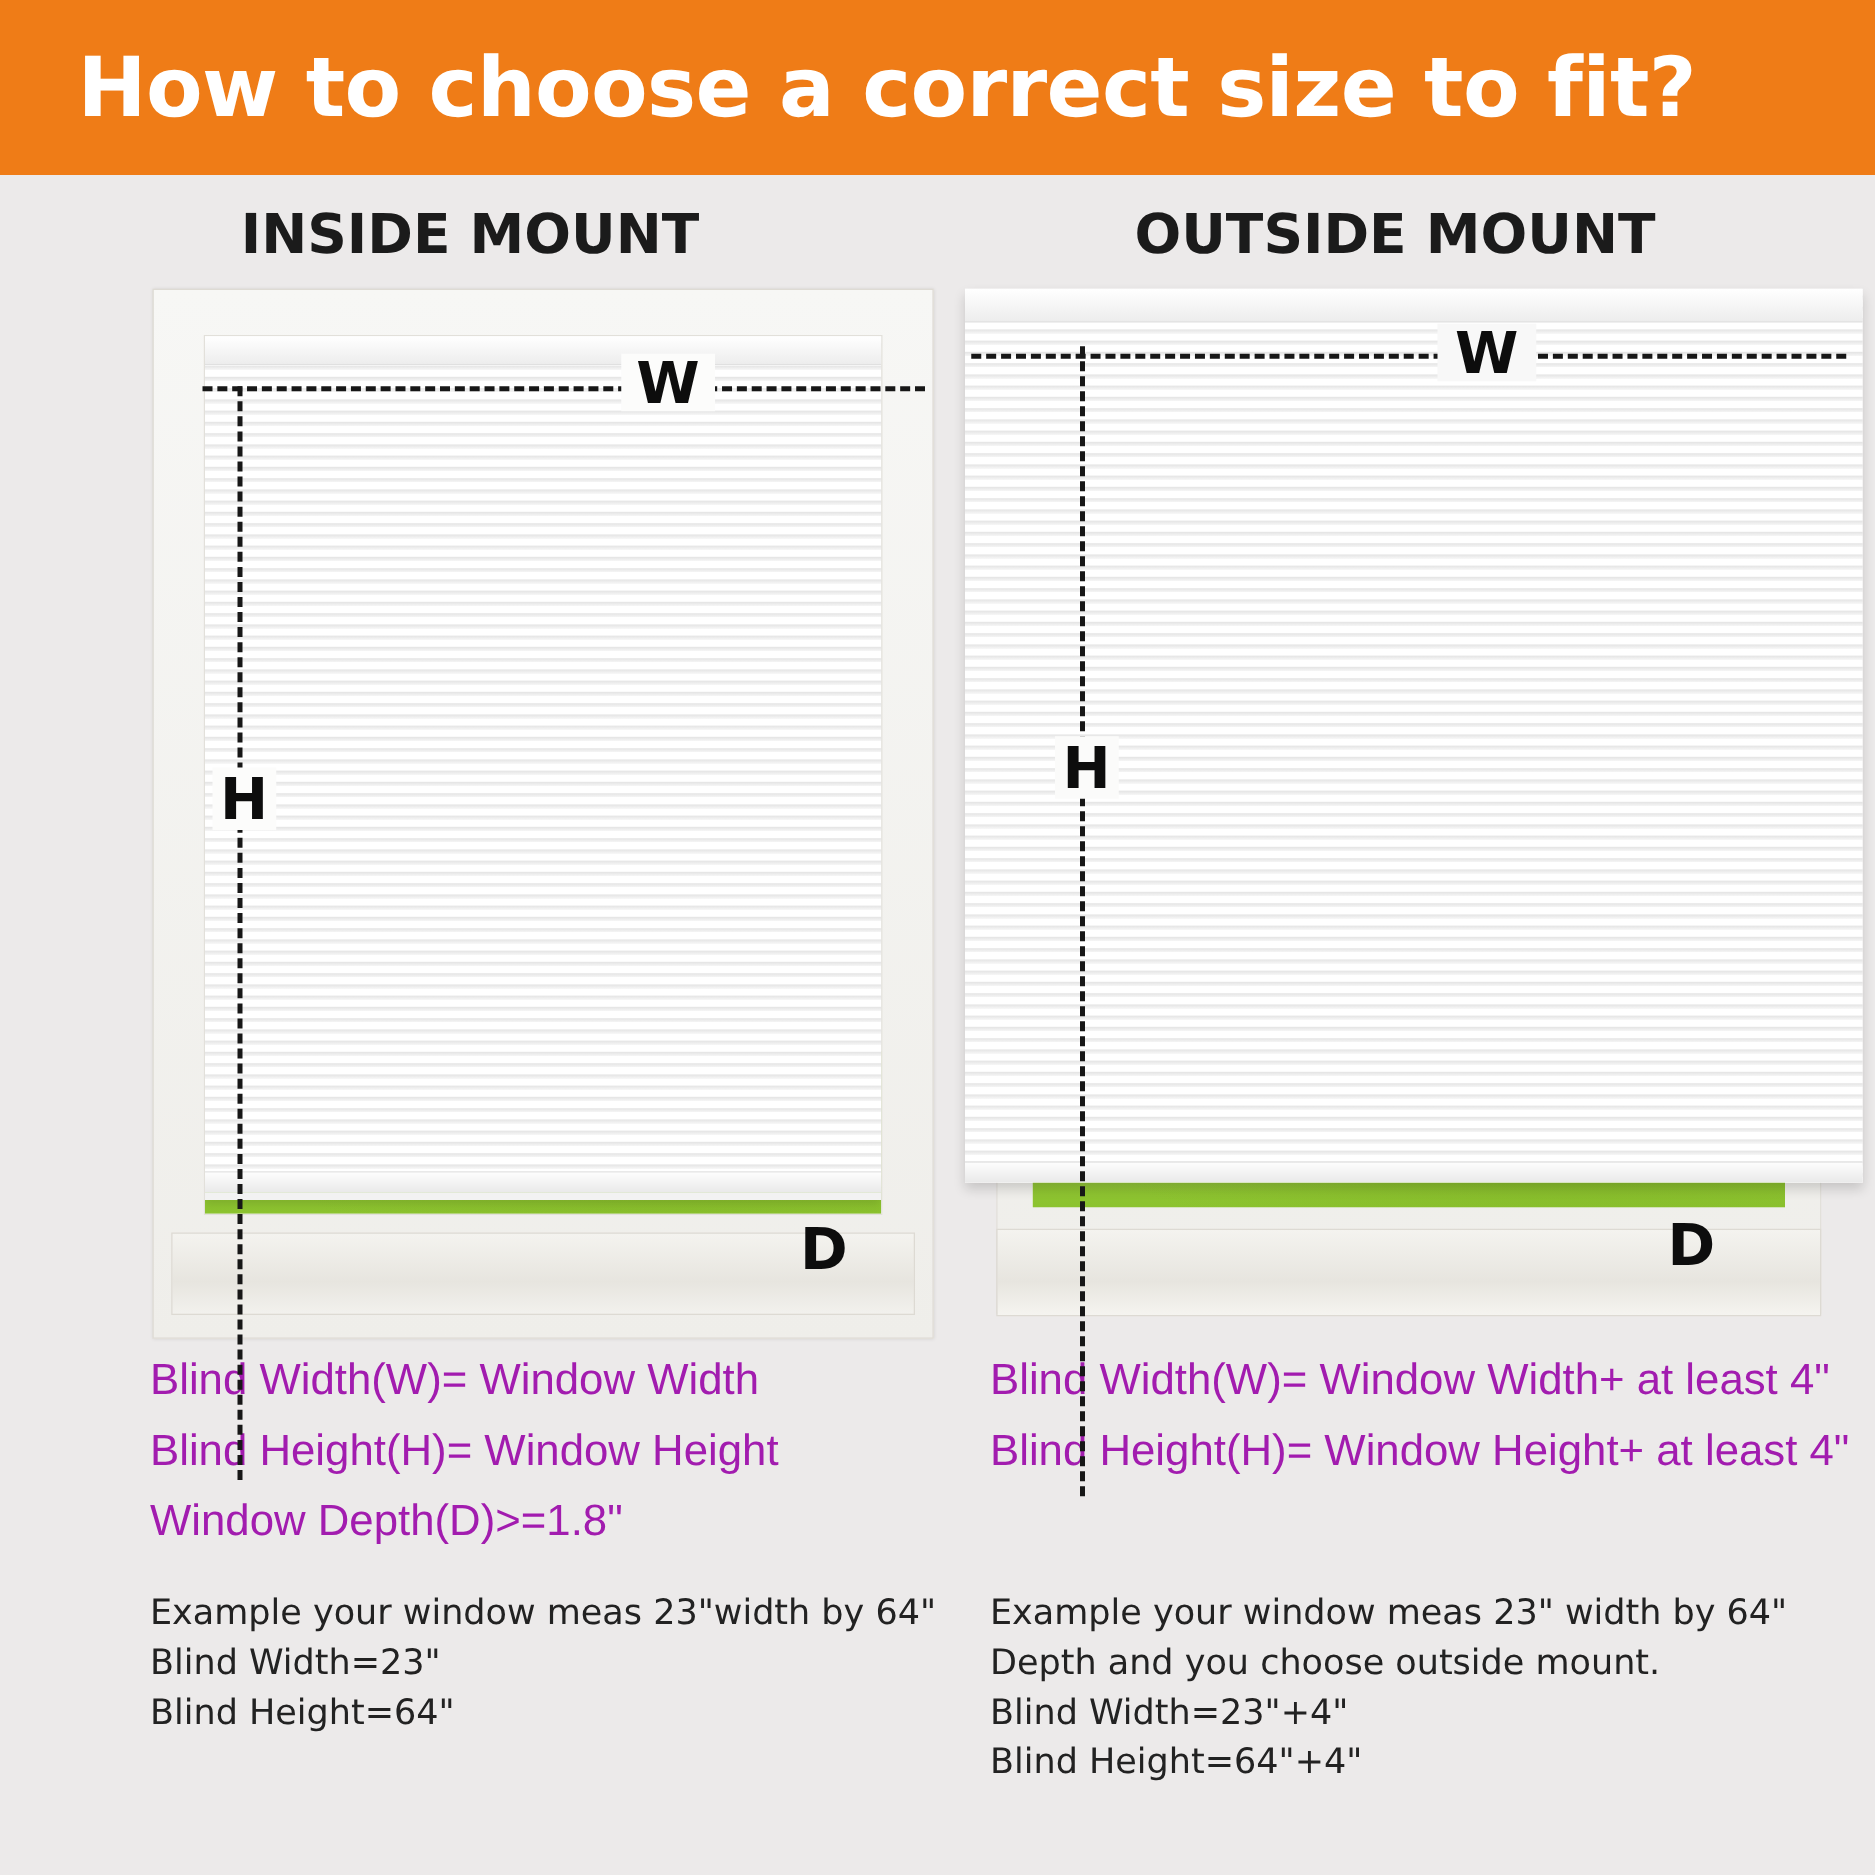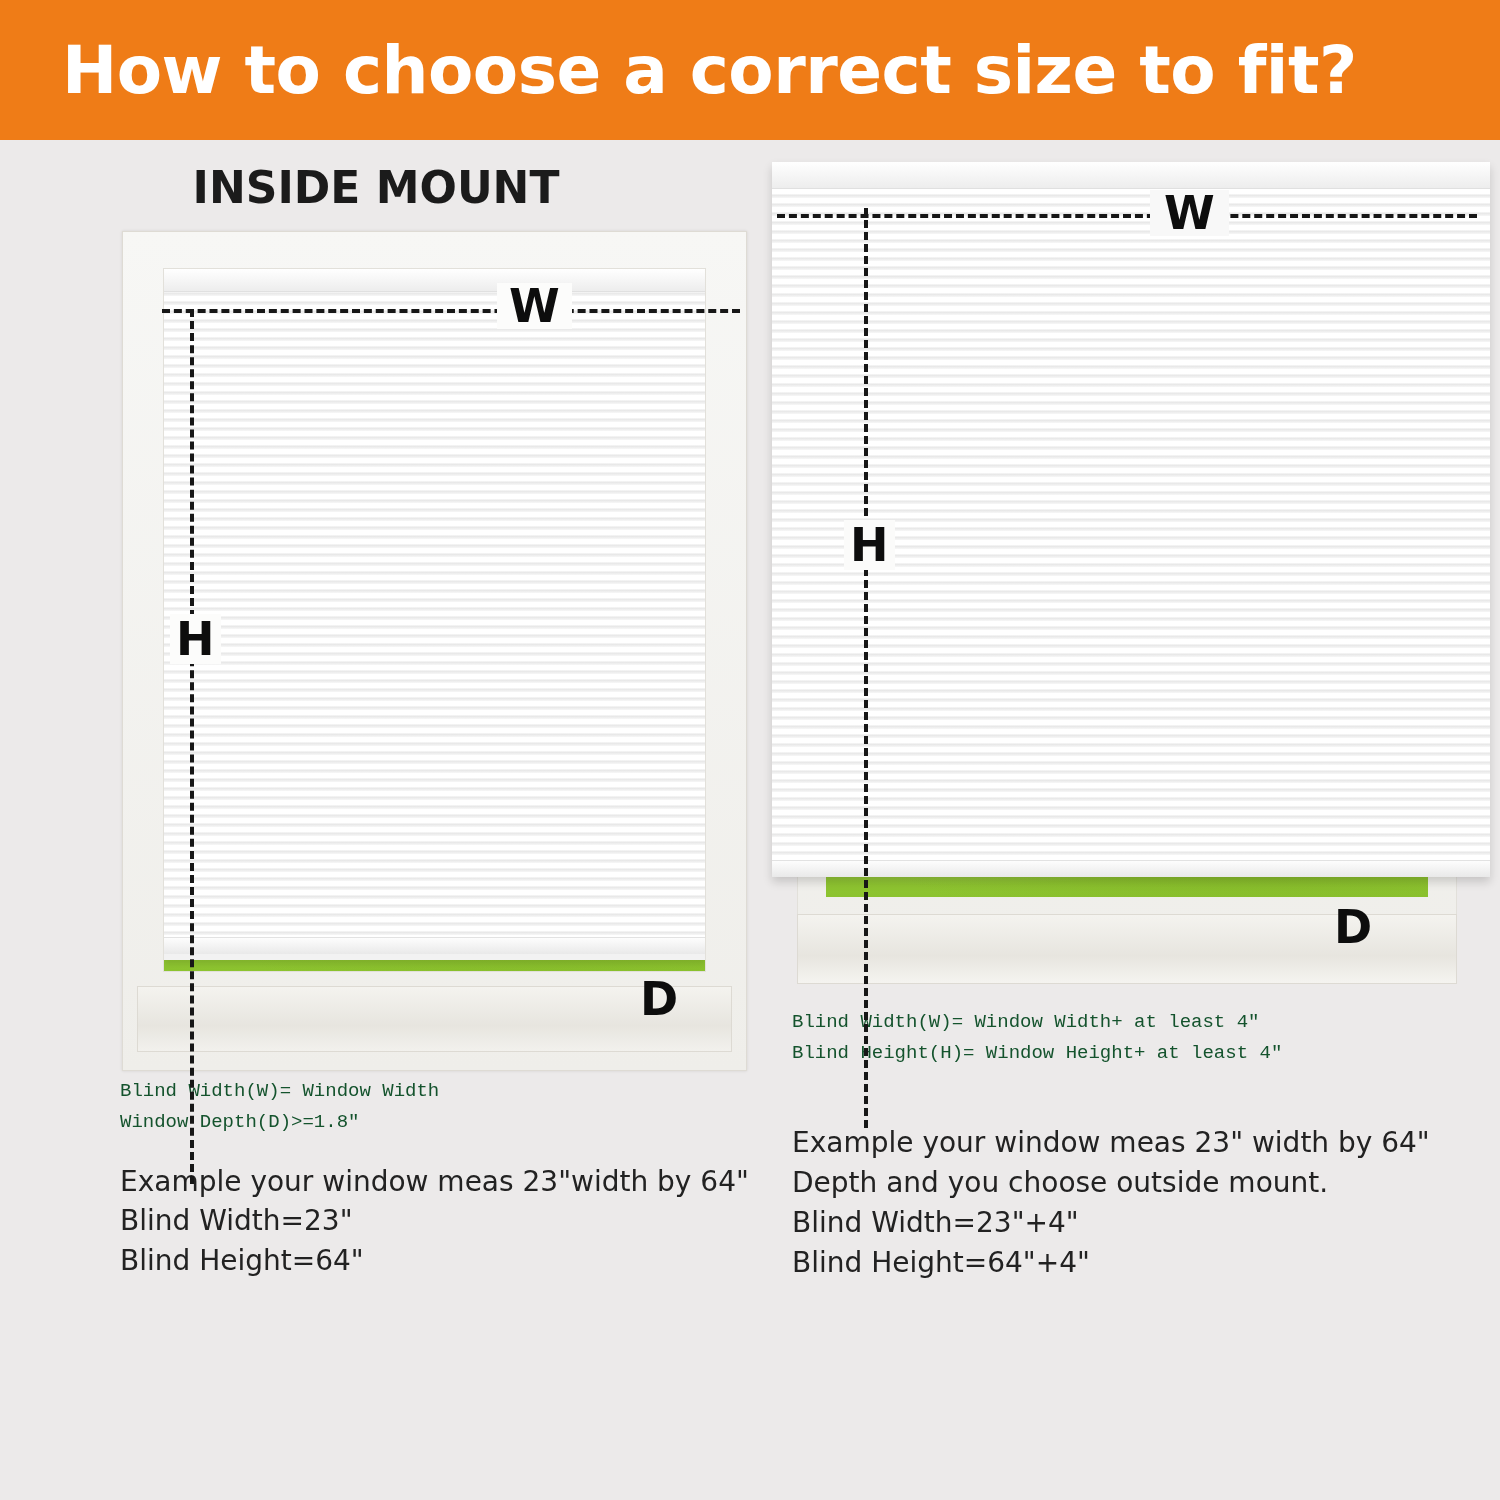--- a/index.html
+++ b/index.html
@@ -217,23 +217,23 @@
     font-family: "DejaVu Sans", sans-serif;
     background: transparent;
     line-height: 1;
   }
   .dim-label.boxed {
     padding: 0 12px;
   }
 
   
   .formula {
-    font-family: Liberation Mono, monospace;
-    font-size: 19px;
-    color: #14532d;
+    font-family: Liberation Sans, sans-serif;
+    font-size: 35px;
+    color: #a21caf;
     line-height: 1.62;
     letter-spacing: 0px;
     white-space: nowrap;
   }
   .example {
     font-family: "DejaVu Sans", sans-serif;
     font-size: 28px;
     color: #222;
     line-height: 1.42;
     margin-top: 24px;
@@ -269,31 +269,33 @@
       <div class="dash-h" style="left:100px; top:78px; width:578px;"></div>
       <div class="dash-v" style="left:128px; top:78px; height:875px;"></div>
 
       <div class="dim-label boxed" style="left:435px; top:52px; background:#fcfcfb;">W</div>
       <div class="dim-label" style="left:108px; top:383px; background:#fcfcfb; padding:2px 6px;">H</div>
       <div class="dim-label" style="left:578px; top:745px;">D</div>
     </div>
 
     <div class="left-text">
       <div class="formula">Blind Width(W)= Window Width</div>
+      <div class="formula">Blind Height(H)= Window Height</div>
       <div class="formula">Window Depth(D)&gt;=1.8"</div>
 
       <div class="example">
         <div>Example your window meas 23"width by 64"</div>
         <div>Blind Width=23"</div>
         <div>Blind Height=64"</div>
       </div>
     </div>
   </div>
 
   <div class="col col-right">
+    <div class="col-heading right">OUTSIDE MOUNT</div>
 
     <div class="window-wrap">
       <div class="outside-wrap">
         <div class="wall-window">
           <div class="frame-inner2">
             <div class="grass"></div>
           </div>
         </div>
         <div class="outside-sill"></div>
         <div class="outside-blind">

